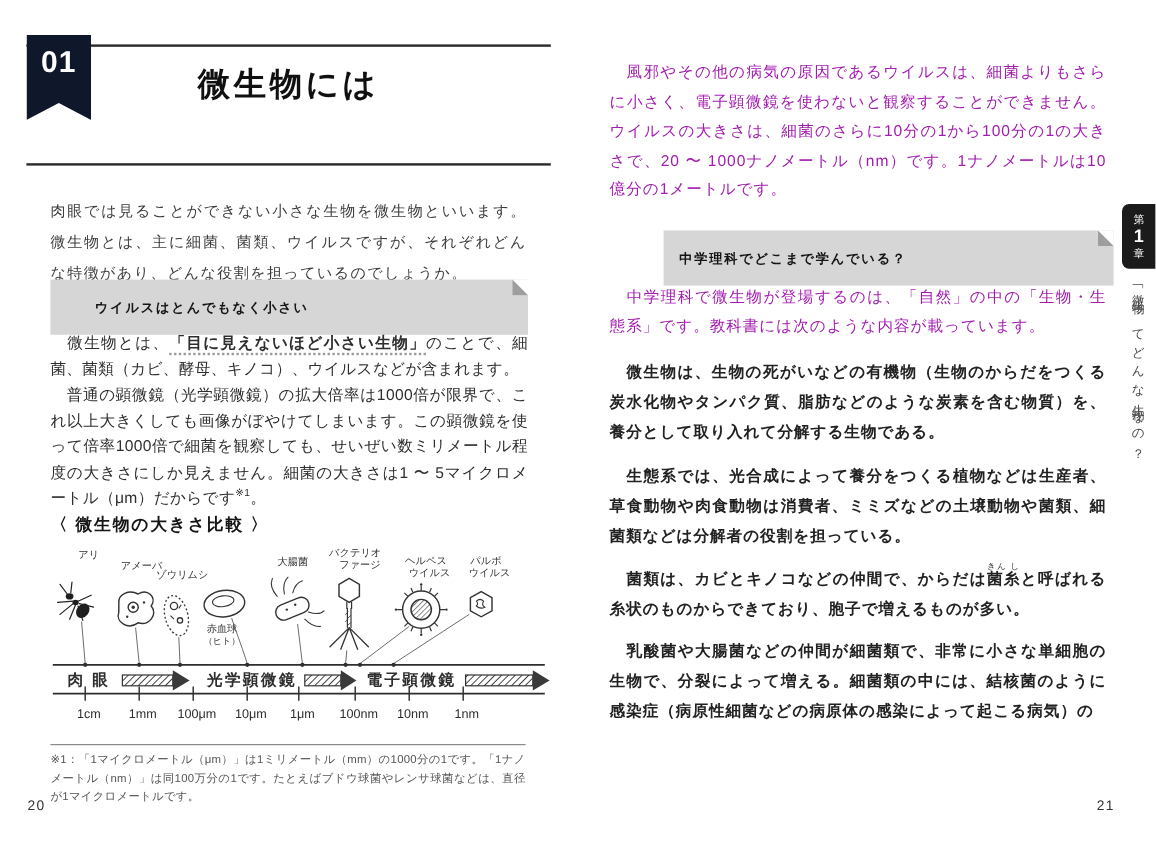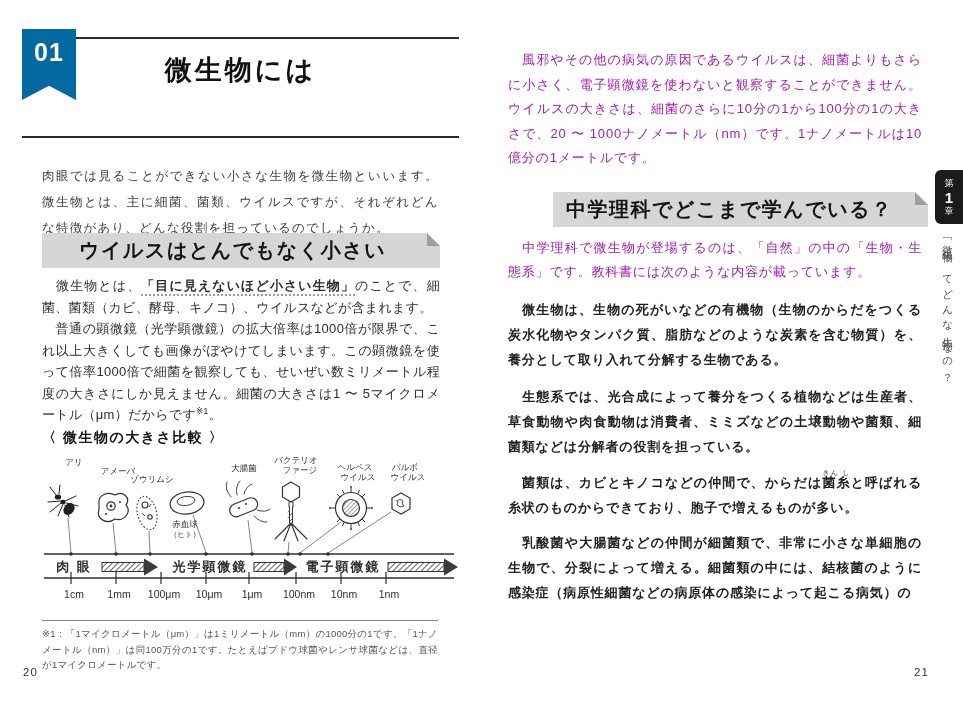--- a/index.html
+++ b/index.html
@@ -7,37 +7,37 @@
     width:963px;height:701px;background:#ffffff;
     font-family:"Liberation Sans","DejaVu Sans",sans-serif;
     color:#2b2b2b;position:relative;overflow:hidden;
   }
   .abs{position:absolute;}
   
   .rule{border-top:2px solid #2a2a2a;height:0;}
   .rule-top{left:22px;top:37px;width:437px;}
   .rule-mid{left:22px;top:136px;width:437px;}
   .badge01{
-    left:22px;top:29px;width:54px;height:71px;background:#0369a1;color:#fff;
+    left:22px;top:29px;width:54px;height:71px;background:#0f172a;color:#fff;
     clip-path:polygon(0 0,100% 0,100% 100%,50% 80%,0 100%);
     display:flex;justify-content:center;align-items:flex-start;
     font-size:25px;font-weight:700;letter-spacing:1px;padding-top:9px;box-sizing:border-box;
   }
   .lesson-title{
     left:22px;top:50px;width:437px;text-align:center;color:#101010;
     font-size:27px;font-weight:700;line-height:41px;letter-spacing:3px;
   }
   .intro{
     left:42px;top:151px;width:397px;font-size:12.5px;line-height:26px;
     letter-spacing:1.2px;color:#3c3c3c;text-align:justify;margin-top:12px;
   }
   .heading-box{
-    background:#d6d6d6;height:35px;display:flex;align-items:center;
+    background:#d6d6d6;height:46px;display:flex;align-items:center;
     padding-left:13px;box-sizing:border-box;
-    font-size:20px;font-weight:700;letter-spacing:1.5px;color:#141414;
+    font-size:11px;font-weight:700;letter-spacing:1.5px;color:#141414;
   }
   .heading-box::after{
     content:"";position:absolute;top:0;right:0;width:0;height:0;
     border-top:13px solid #ffffff;border-left:13px solid #9e9e9e;
   }
   .hb-left{left:42px;top:233px;width:398px;padding-left:37px;}
   .hb-right{left:553px;top:192px;width:375px;}
   .body-text{
     font-size:13px;line-height:21.5px;letter-spacing:0.3px;
     text-align:justify;color:#2e2e2e;

